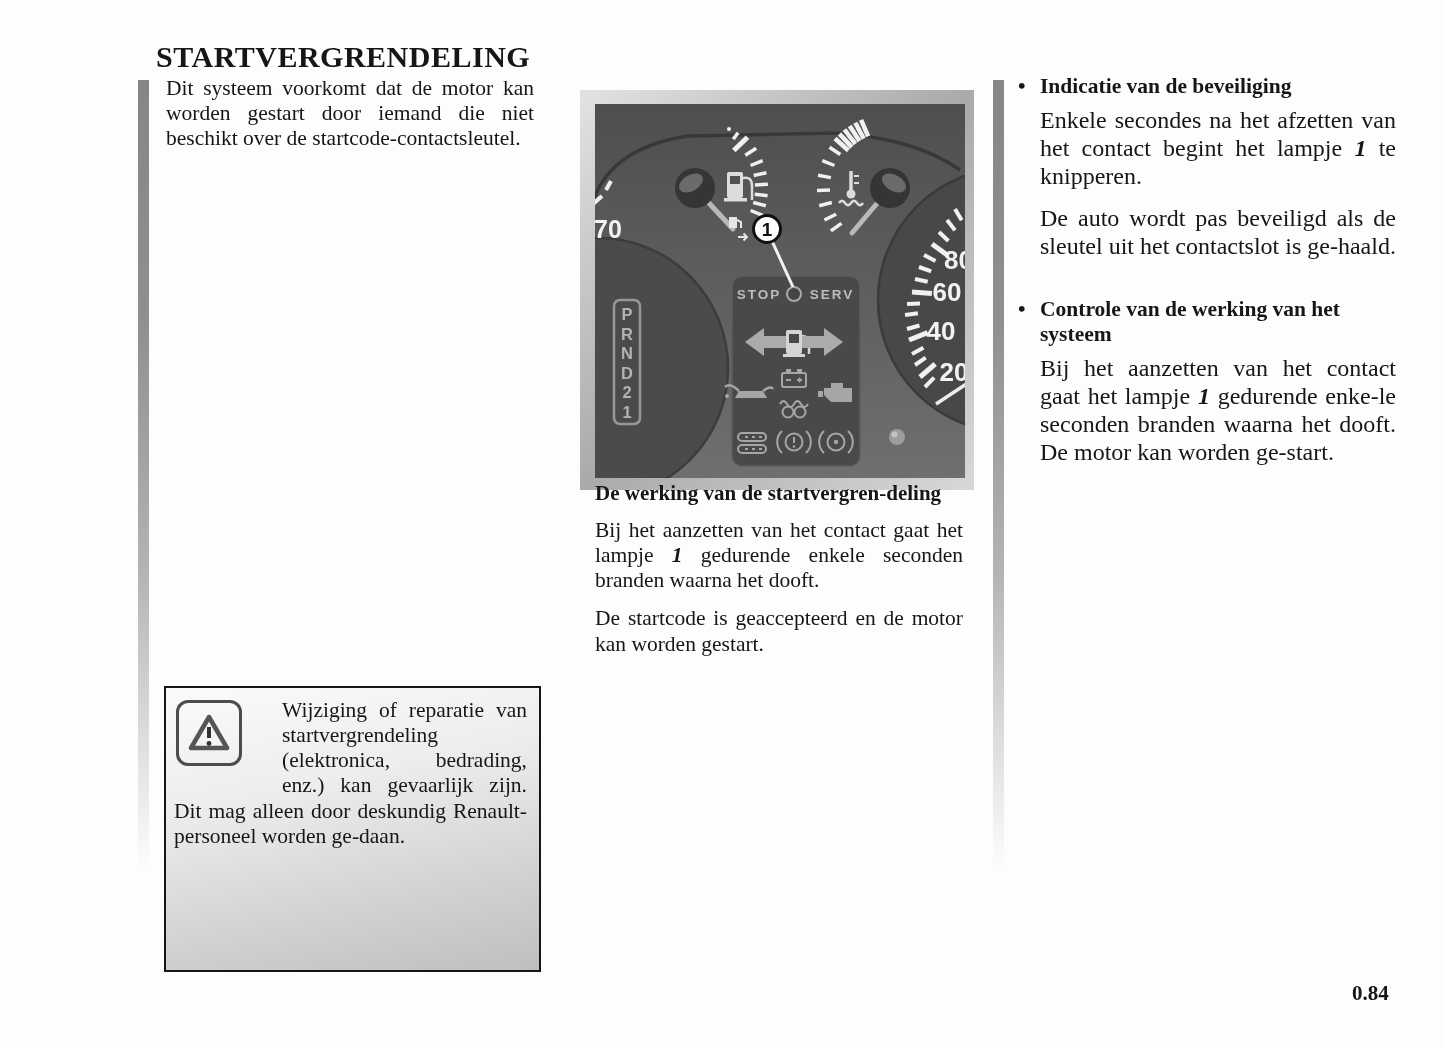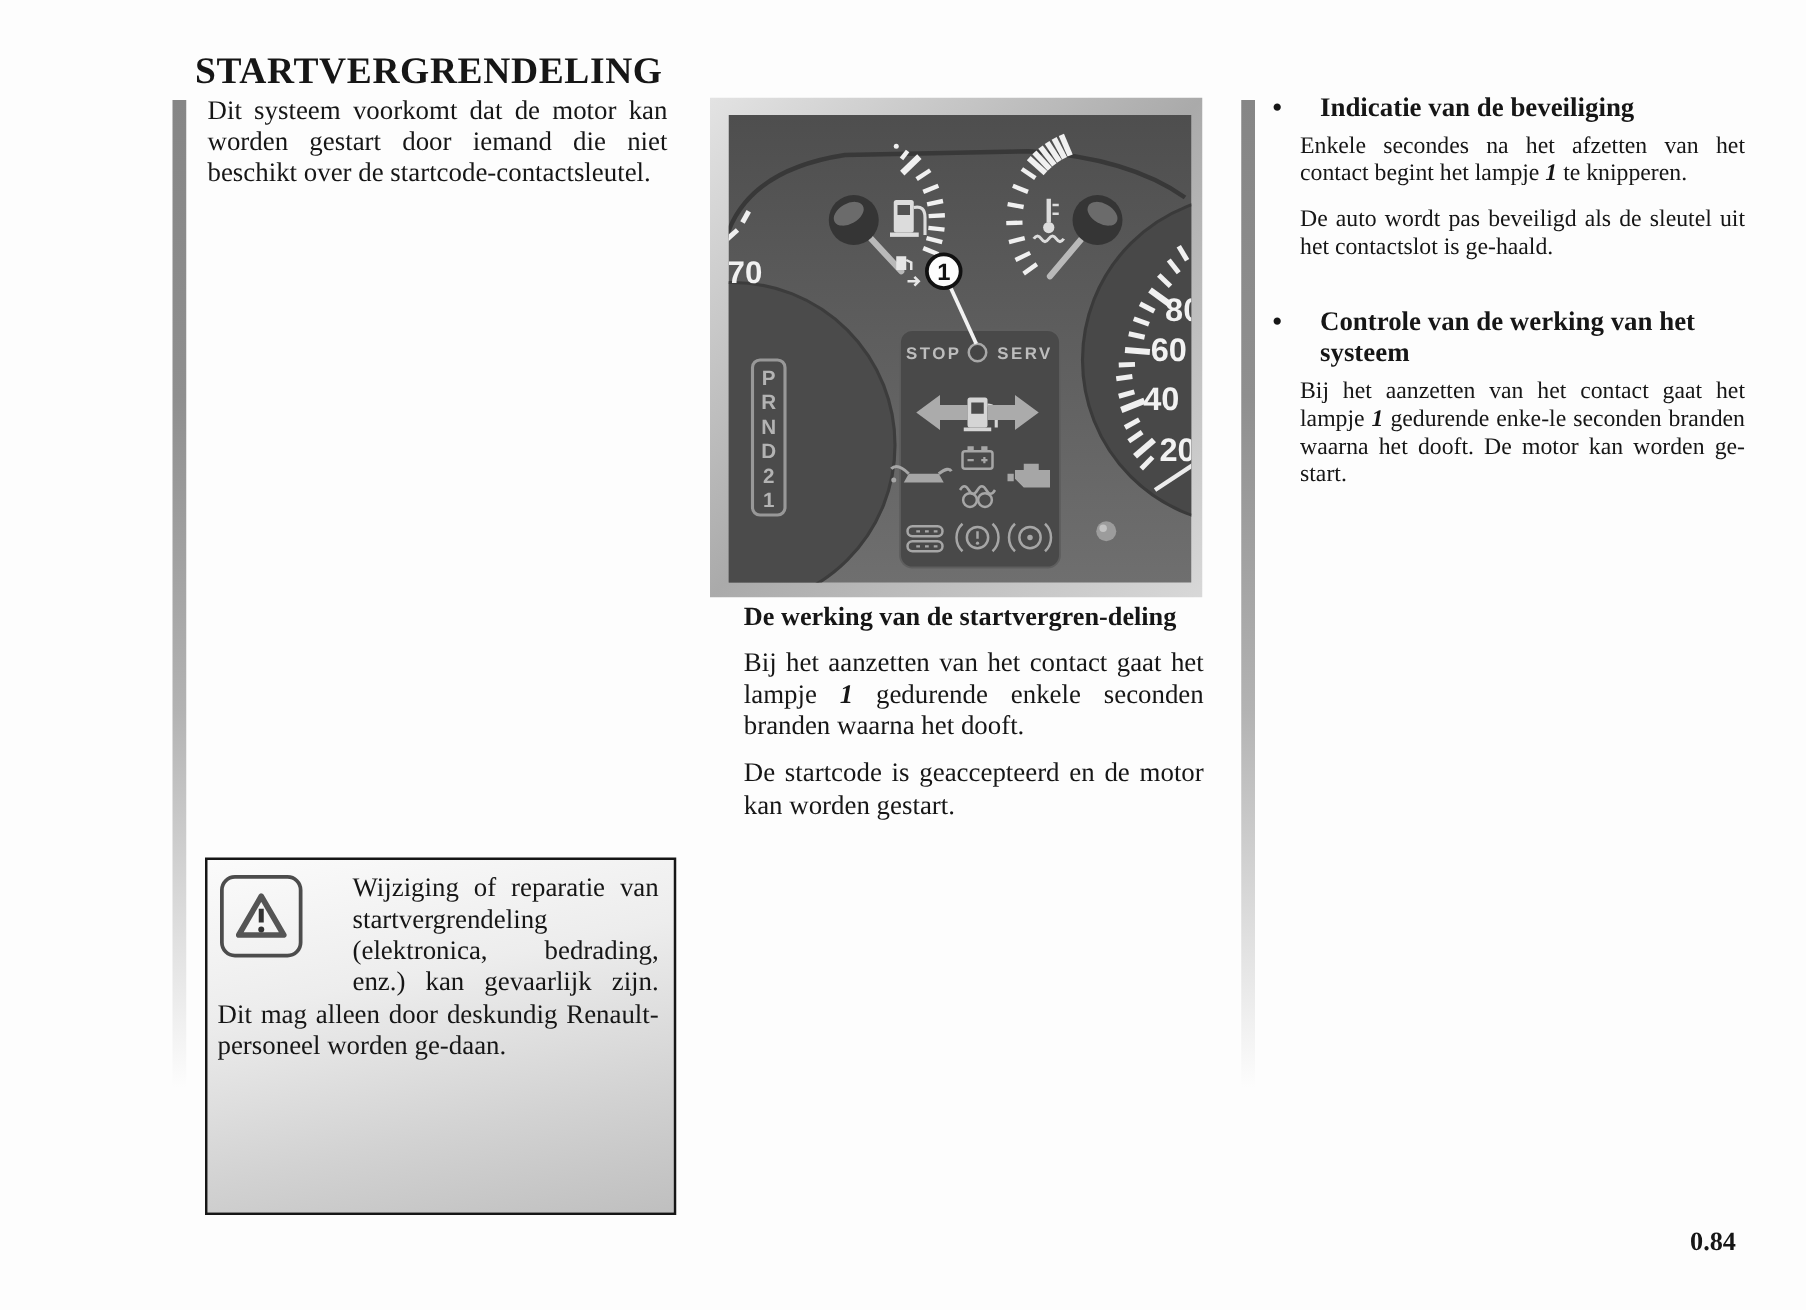--- a/index.html
+++ b/index.html
@@ -35,38 +35,38 @@
     background:linear-gradient(168deg,#fbfbfb 0%,#ededed 35%,#d2d2d2 72%,#bfbfbf 100%);
     font-size:21.5px; line-height:1.17; text-align:justify;font-family:Liberation Serif, serif;
   }
   .warn-icon {
     float:left; width:60px; height:60px; margin:2px 40px 18px 2px;
     border:3px solid #4c4c4c; border-radius:12px;
     display:flex; align-items:center; justify-content:center;
   }
   .warning-box p { margin:0; }
 
-  .cluster { position:absolute; left:568px; top:78px; width:394px; height:400px; margin:0; }
+  .cluster { position:absolute; left:568px; top:78px; width:394px; height:400px; margin:12px; }
   .cluster text { font-family:"Liberation Sans", sans-serif; font-weight:bold; fill:#f0f0f0; }
   .cluster text.dial-num { fill:#f2f2f2; }
   .cluster text.panel-lbl { fill:#bdbdbd; letter-spacing:2px; }
   .cluster text.gear-ltr { fill:#b3b3b3; }
   .cluster text.callout-num { fill:#111; }
 
   .mid-col { position:absolute; left:595px; top:482px; width:368px; }
   .mid-col h2 { margin:0 0 12px 0; font-size:21px; line-height:1.14; text-align:justify; }
   .mid-col p  { margin:0 0 13px 0; font-size:21.5px; line-height:1.17; text-align:justify; }
 
   .right-col { position:absolute; left:1018px; top:74px; width:378px; }
   .right-col h2 { margin:0 0 14px 0; font-size:23px; line-height:1.14; text-align:justify; }
   .bullet { display:flex; margin-bottom:10px; }
   .bullet-dot { flex:0 0 22px; font-size:21.5px; font-weight:bold; line-height:1.2; }
   .bullet-body { flex:1; }
-  .bullet-body h3 { margin:0 0 7px 16px; font-size:21.5px; line-height:1.17; }
-  .bullet-body p  { margin:0 0 14px 0; font-size:19px; line-height:1.17; text-align:justify;font-family:Liberation Serif, serif; }
+  .bullet-body h3 { margin:0 0 7px 0; font-size:21.5px; line-height:1.17; }
+  .bullet-body p  { margin:0 0 14px 0; font-size:24px; line-height:1.17; text-align:justify;font-family:Liberation Serif, serif; }
   .bullet.second { margin-top:22px; }
 
   .em1 { font-weight:bold; font-style:italic; }
 
   .page-number { position:absolute; left:1352px; top:981px; font-size:21px; font-weight:bold; }
 </style>
 </head>
 <body>
 
 <div class="page">

